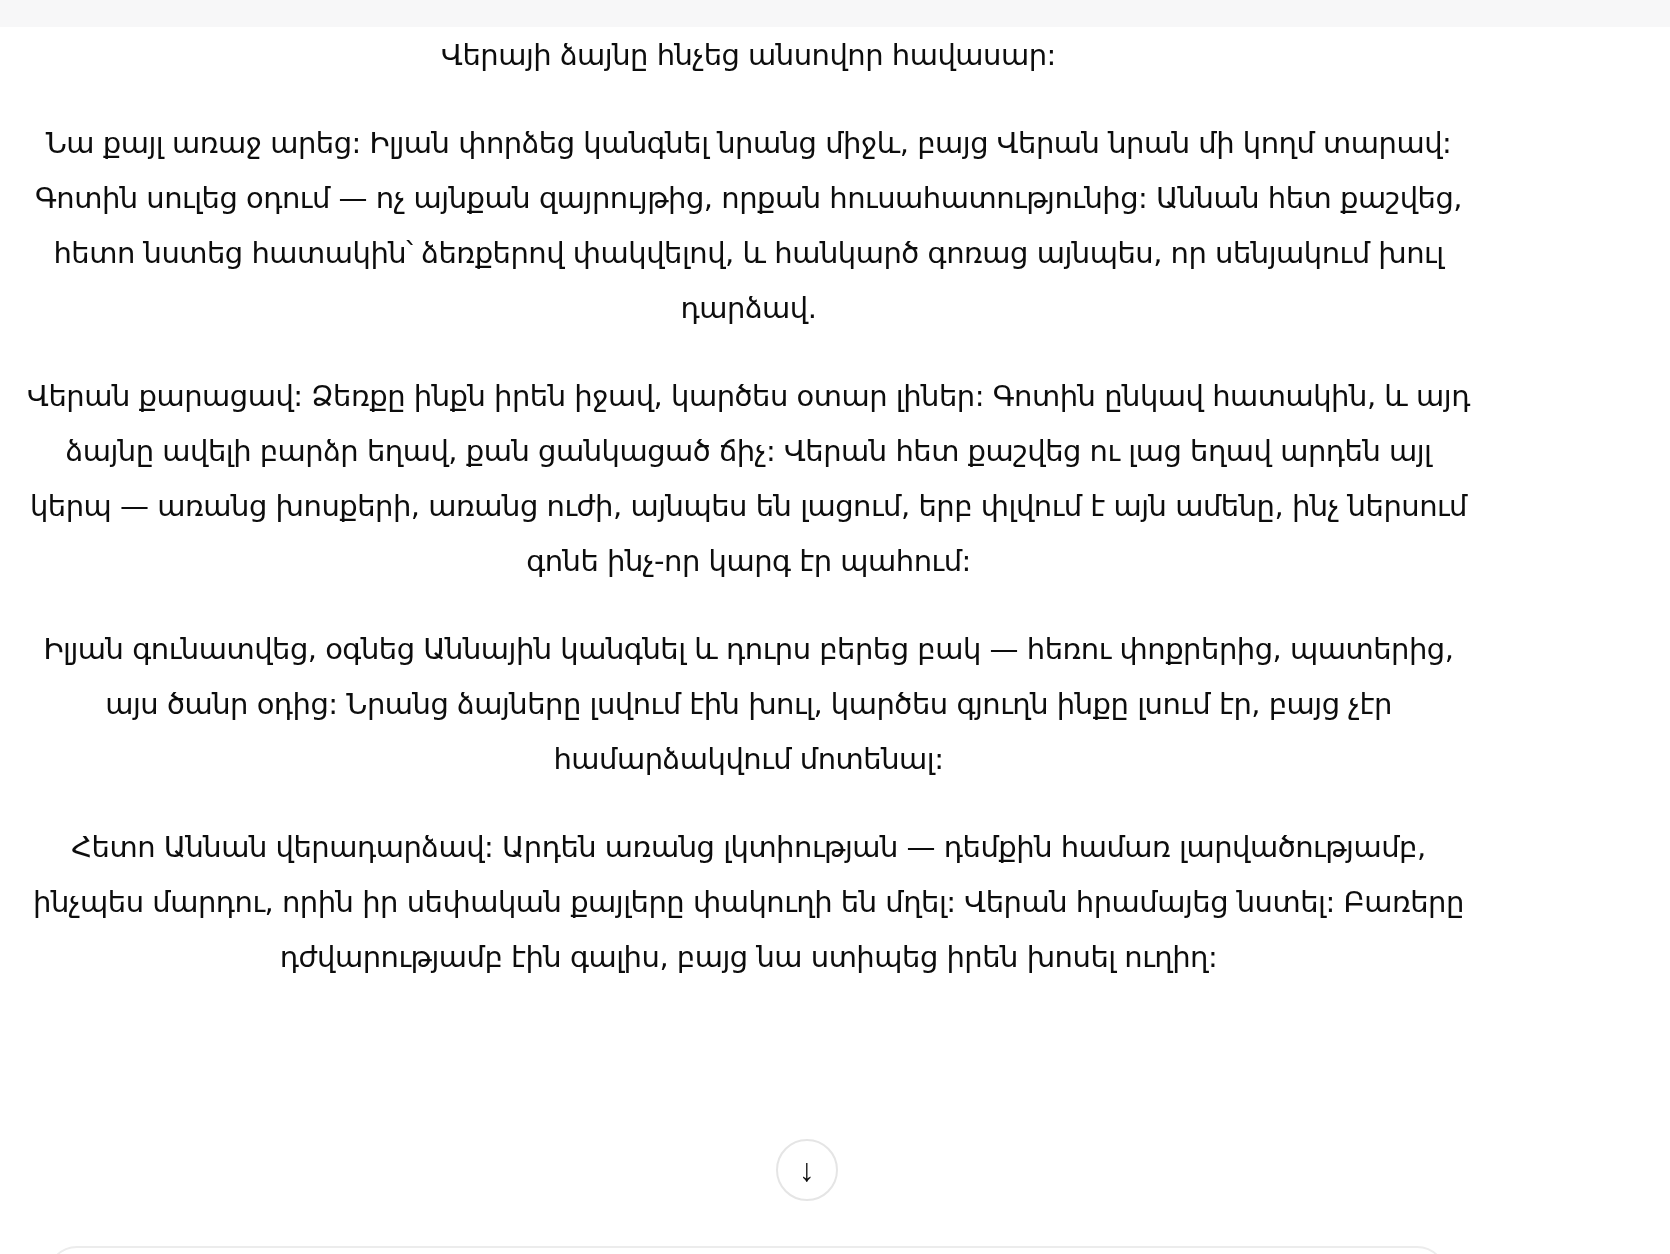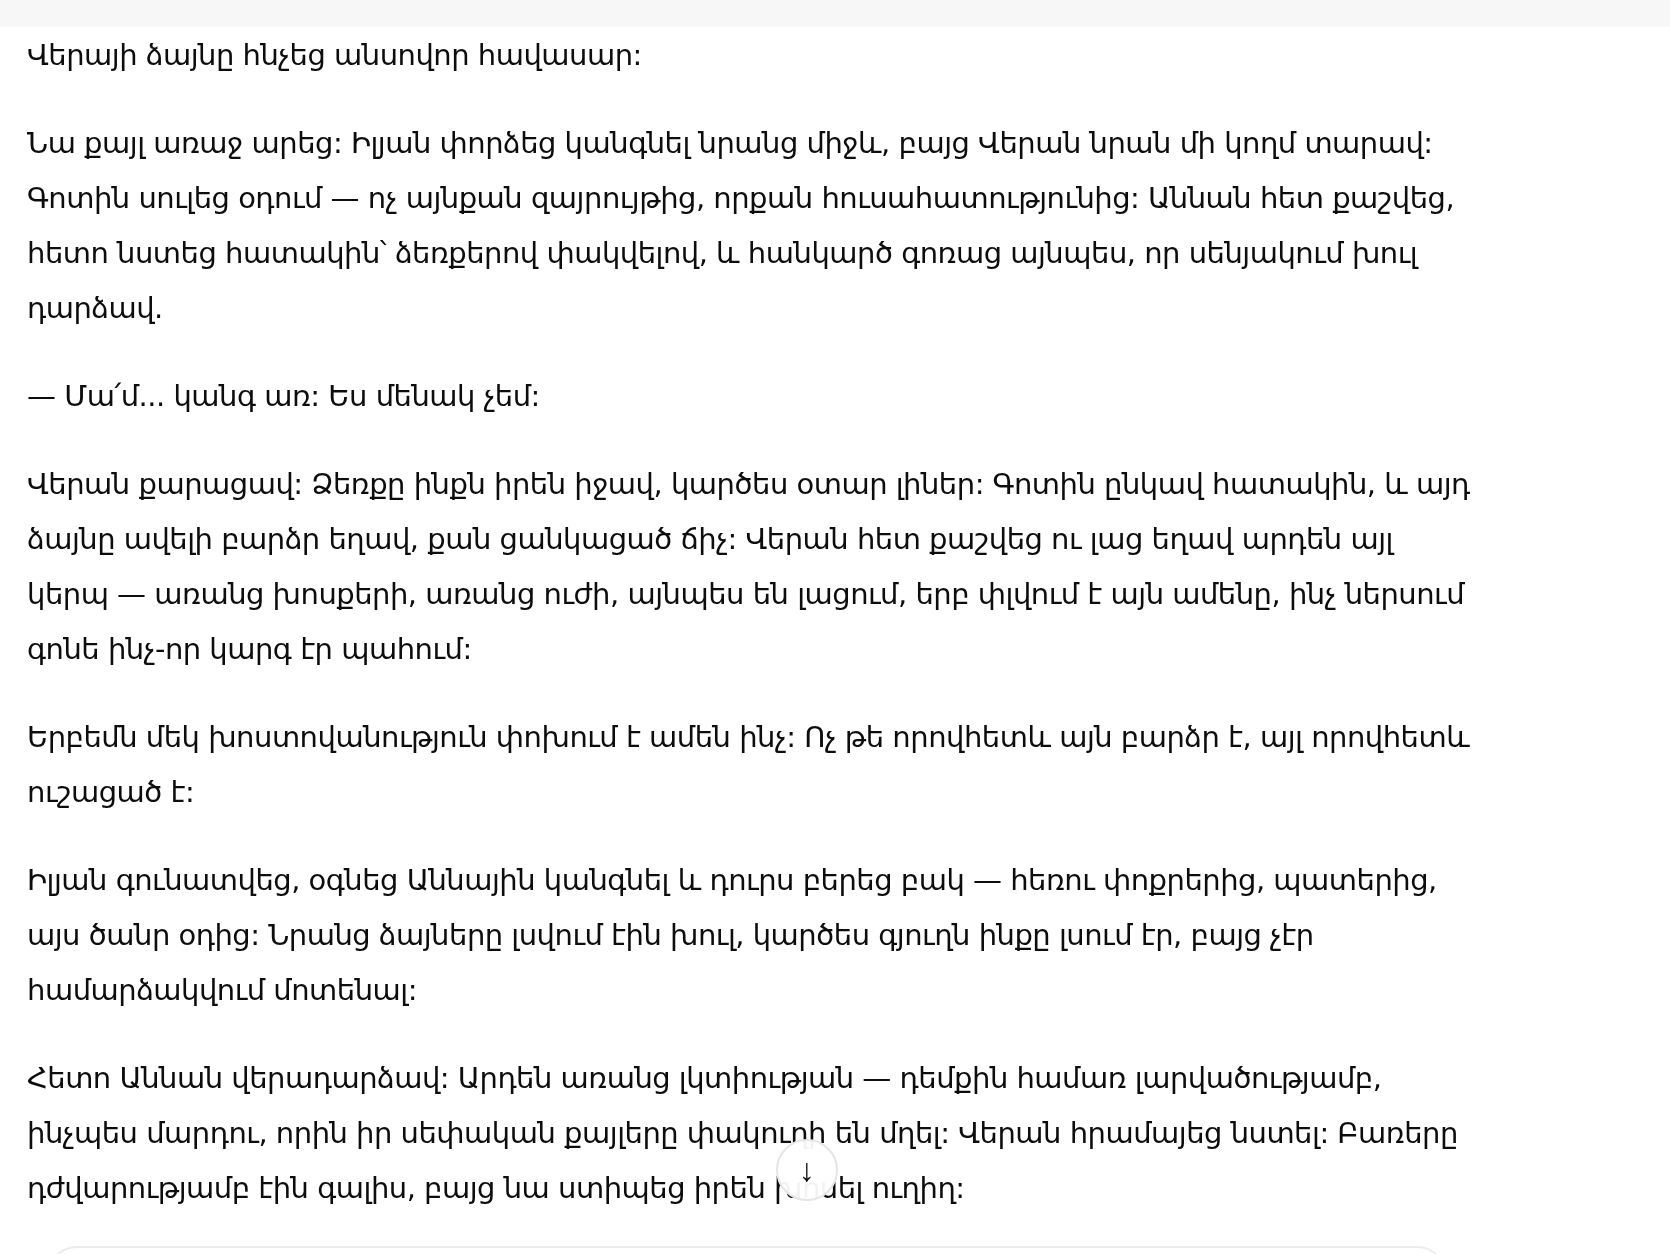--- a/index.html
+++ b/index.html
@@ -20,20 +20,21 @@
     top: 27px; left: 27px;
     width: 1443px;
     color: #0d0d0d;
   }
   .msg-paragraph {
     font-size: 29px;
     line-height: 55px;
     letter-spacing: -0.5px;
     margin: 0 0 33px 0;
     color: #0d0d0d;
+    text-align: center;
   }
   .chat-transcript .msg-paragraph:first-child { margin-top: 1px; }
   .scroll-bottom-btn {
     position: absolute;
     left: 776px; top: 1139px;
     width: 62px; height: 62px;
     border-radius: 50%;
     background: rgba(255,255,255,0.95);
     border: 2px solid #e5e5e5;
     display: flex;
@@ -59,23 +60,21 @@
   }
 </style>
 </head>
 <body>
 
 <div class="header-strip"></div>
 
 <main class="chat-transcript">
     <p class="msg-paragraph">Վերայի ձայնը հնչեց անսովոր հավասար:</p>
     <p class="msg-paragraph">Նա քայլ առաջ արեց: Իլյան փորձեց կանգնել նրանց միջև, բայց Վերան նրան մի կողմ տարավ: Գոտին սուլեց օդում — ոչ այնքան զայրույթից, որքան հուսահատությունից: Աննան հետ քաշվեց, հետո նստեց հատակին՝ ձեռքերով փակվելով, և հանկարծ գոռաց այնպես, որ սենյակում խուլ դարձավ.</p>
-    <p class="msg-paragraph">— Մա՛մ... կանգ առ: Ես մենակ չեմ:</p>
     <p class="msg-paragraph">Վերան քարացավ: Ձեռքը ինքն իրեն իջավ, կարծես օտար լիներ: Գոտին ընկավ հատակին, և այդ ձայնը ավելի բարձր եղավ, քան ցանկացած ճիչ: Վերան հետ քաշվեց ու լաց եղավ արդեն այլ կերպ — առանց խոսքերի, առանց ուժի, այնպես են լացում, երբ փլվում է այն ամենը, ինչ ներսում գոնե ինչ-որ կարգ էր պահում:</p>
-    <p class="msg-paragraph">Երբեմն մեկ խոստովանություն փոխում է ամեն ինչ: Ոչ թե որովհետև այն բարձր է, այլ որովհետև ուշացած է:</p>
     <p class="msg-paragraph">Իլյան գունատվեց, օգնեց Աննային կանգնել և դուրս բերեց բակ — հեռու փոքրերից, պատերից, այս ծանր օդից: Նրանց ձայները լսվում էին խուլ, կարծես գյուղն ինքը լսում էր, բայց չէր համարձակվում մոտենալ:</p>
     <p class="msg-paragraph">Հետո Աննան վերադարձավ: Արդեն առանց լկտիության — դեմքին համառ լարվածությամբ, ինչպես մարդու, որին իր սեփական քայլերը փակուղի են մղել: Վերան հրամայեց նստել: Բառերը դժվարությամբ էին գալիս, բայց նա ստիպեց իրեն խոսել ուղիղ:</p>
   </main>
 
 <button class="scroll-bottom-btn">
   <span class="down-arrow">↓</span>
 </button>
 
 <div class="composer-box"></div>
 

